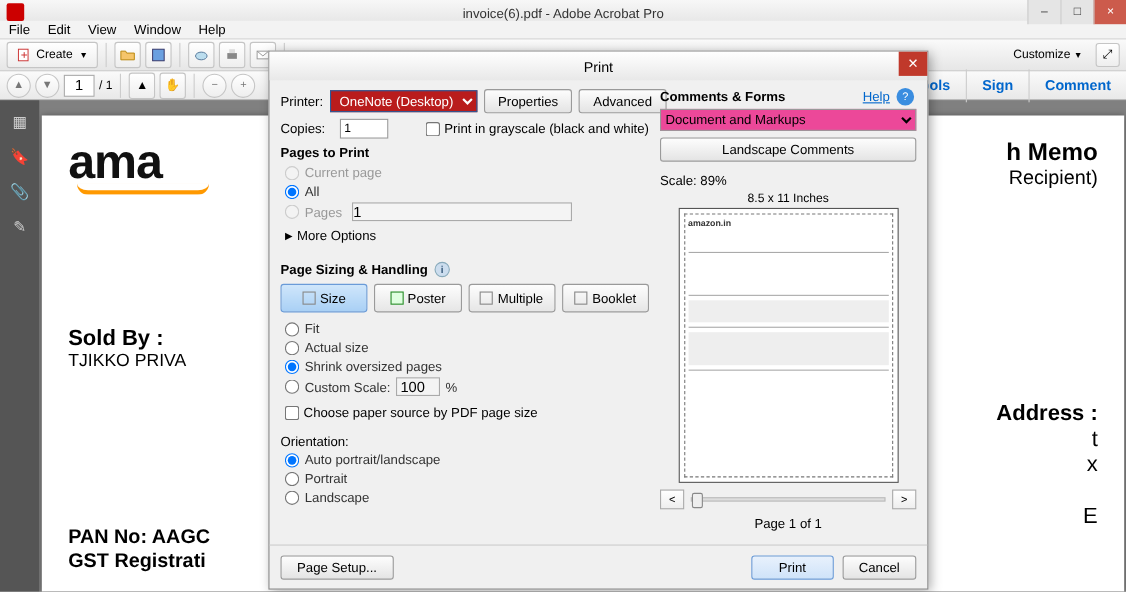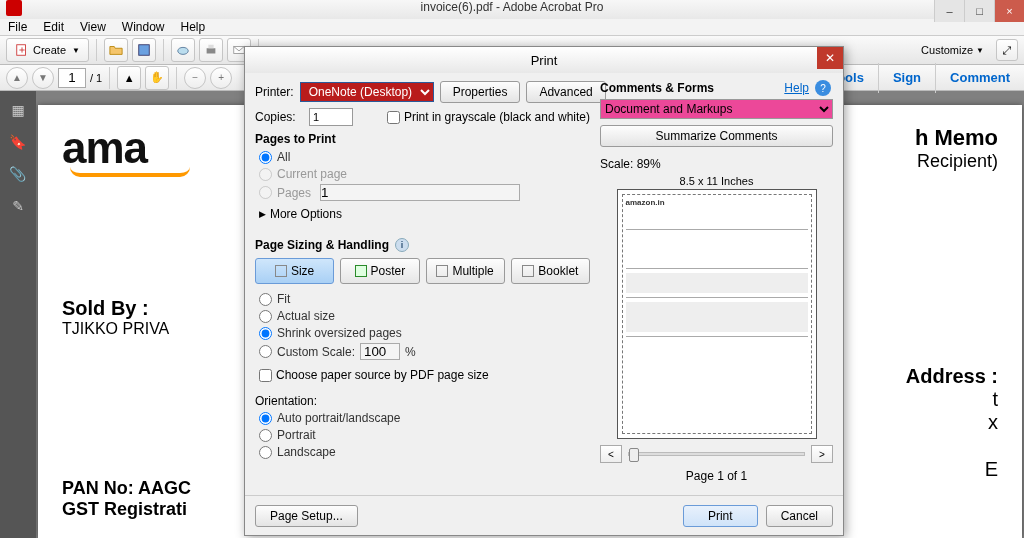--- a/index.html
+++ b/index.html
@@ -2,21 +2,21 @@
 <html><head>
 <meta charset="utf-8">
 <style>
 * { box-sizing: border-box; margin: 0; padding: 0; font-family: "Segoe UI", Tahoma, sans-serif; }
 body { width: 1024px; height: 538px; overflow: hidden; background: #b0b0b0; position: relative; }
 
 
 .app { width: 1024px; height: 538px; background: #fff; display: flex; flex-direction: column; }
 
 
-.titlebar { height: 22px; background: linear-gradient(#f7f7f7,#e8e8e8); display: flex; align-items: flex-start; font-size: 12px; color: #333; position: relative; }
+.titlebar { height: 22px; background: linear-gradient(#f7f7f7,#e8e8e8); display: flex; align-items: flex-end; font-size: 12px; color: #333; position: relative; }
 .titlebar .title { position: absolute; left: 50%; transform: translateX(-50%); }
 .titlebar .wincontrols { position: absolute; right: 0; top: 0; display: flex; }
 .winbtn { width: 30px; height: 22px; display: flex; align-items: center; justify-content: center; font-size: 11px; background: #e5e5e5; border-left: 1px solid #ccc; }
 .winbtn.close { background: #cc5b4c; color: #fff; }
 .titlebar .appicon { width: 16px; height: 16px; margin: 0 6px; background: #c00; border-radius: 2px; }
 
 
 .menubar { height: 20px; background: #f3f3f3; border-bottom: 1px solid #ccc; display: flex; align-items: center; font-size: 12px; }
 .menubar span { padding: 0 8px; }
 
@@ -265,27 +265,27 @@
         <input class="copies" value="1" style="">
         <div style="flex:1"></div>
         <div class="chk">
           <input type="checkbox" style="">
           <span>Print in grayscale (black and white)</span>
         </div>
       </div>
 
       <div class="section">
         <div class="sectitle">Pages to Print</div>
-        <div class="radio">
-            <input type="radio" checked="" style="">
-            <span>All</span>
-          </div>
         <div class="radio disabled">
             <input type="radio" disabled="" style="">
             <span>Current page</span>
+          </div>
+        <div class="radio">
+            <input type="radio" checked="" style="">
+            <span>All</span>
           </div>
         <div class="radio disabled">
             <input type="radio" disabled="" style="">
             <span>Pages</span>
             <input class="pagesin" value="1" style="">
           </div>
         <div class="more">
             <span class="tri">▶</span>
             <span>More Options</span>
           </div>
@@ -352,21 +352,21 @@
             <input type="radio" style="">
             <span>Landscape</span>
           </div>
       </div>
     </div>
 
     <div class="rightcol2">
       <div class="comments">
         <div class="sectitle">Comments &amp; Forms</div>
         <select><option>Document and Markups</option></select>
-        <div class="sumbtn"><button class="btn" style="width:100%">Summarize Comments</button></div>
+        <div class="sumbtn"><button class="btn" style="width:100%">Landscape Comments</button></div>
       </div>
       <div class="scale">Scale: 89%</div>
       <div class="preview">
         <div class="previewlabel">8.5 x 11 Inches</div>
         <div class="previewbox">
           <div class="dashed" style="left:4px;top:4px;right:4px;bottom:4px"></div>
           <div class="plogo">amazon.in</div>
           <div style="height:18px"></div>
           <div class="pline"></div>
           <div style="height:30px"></div>

